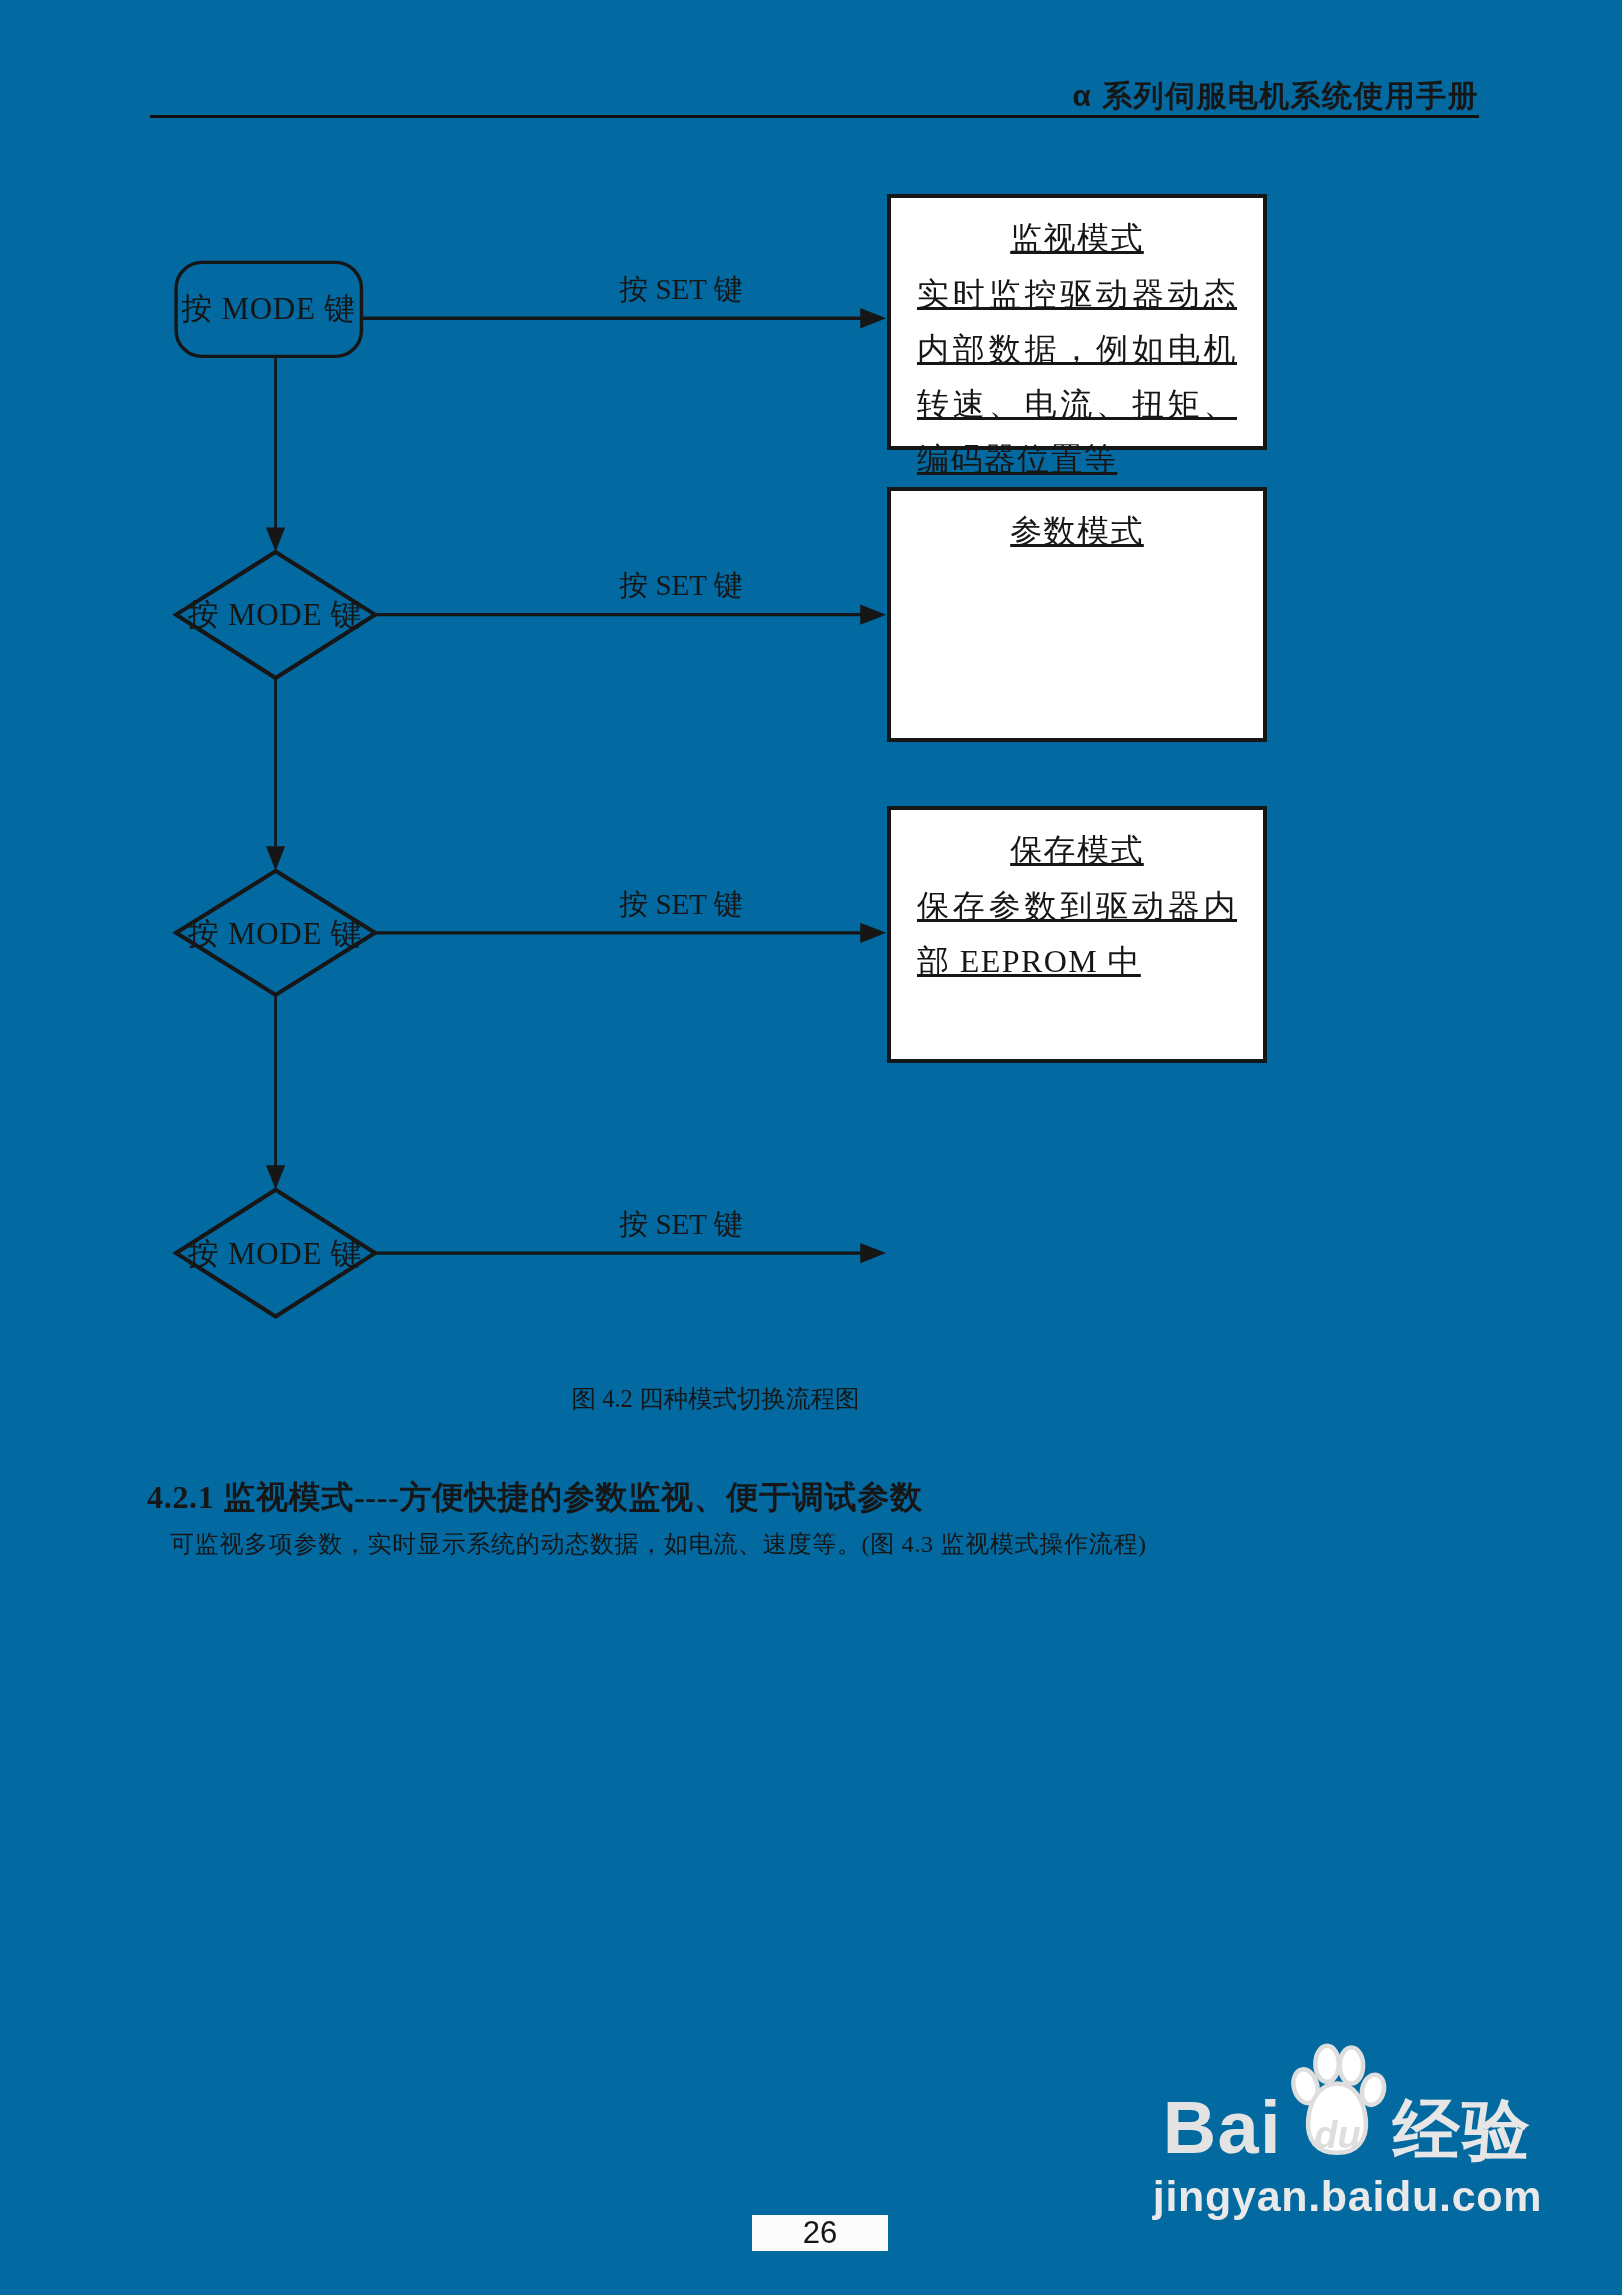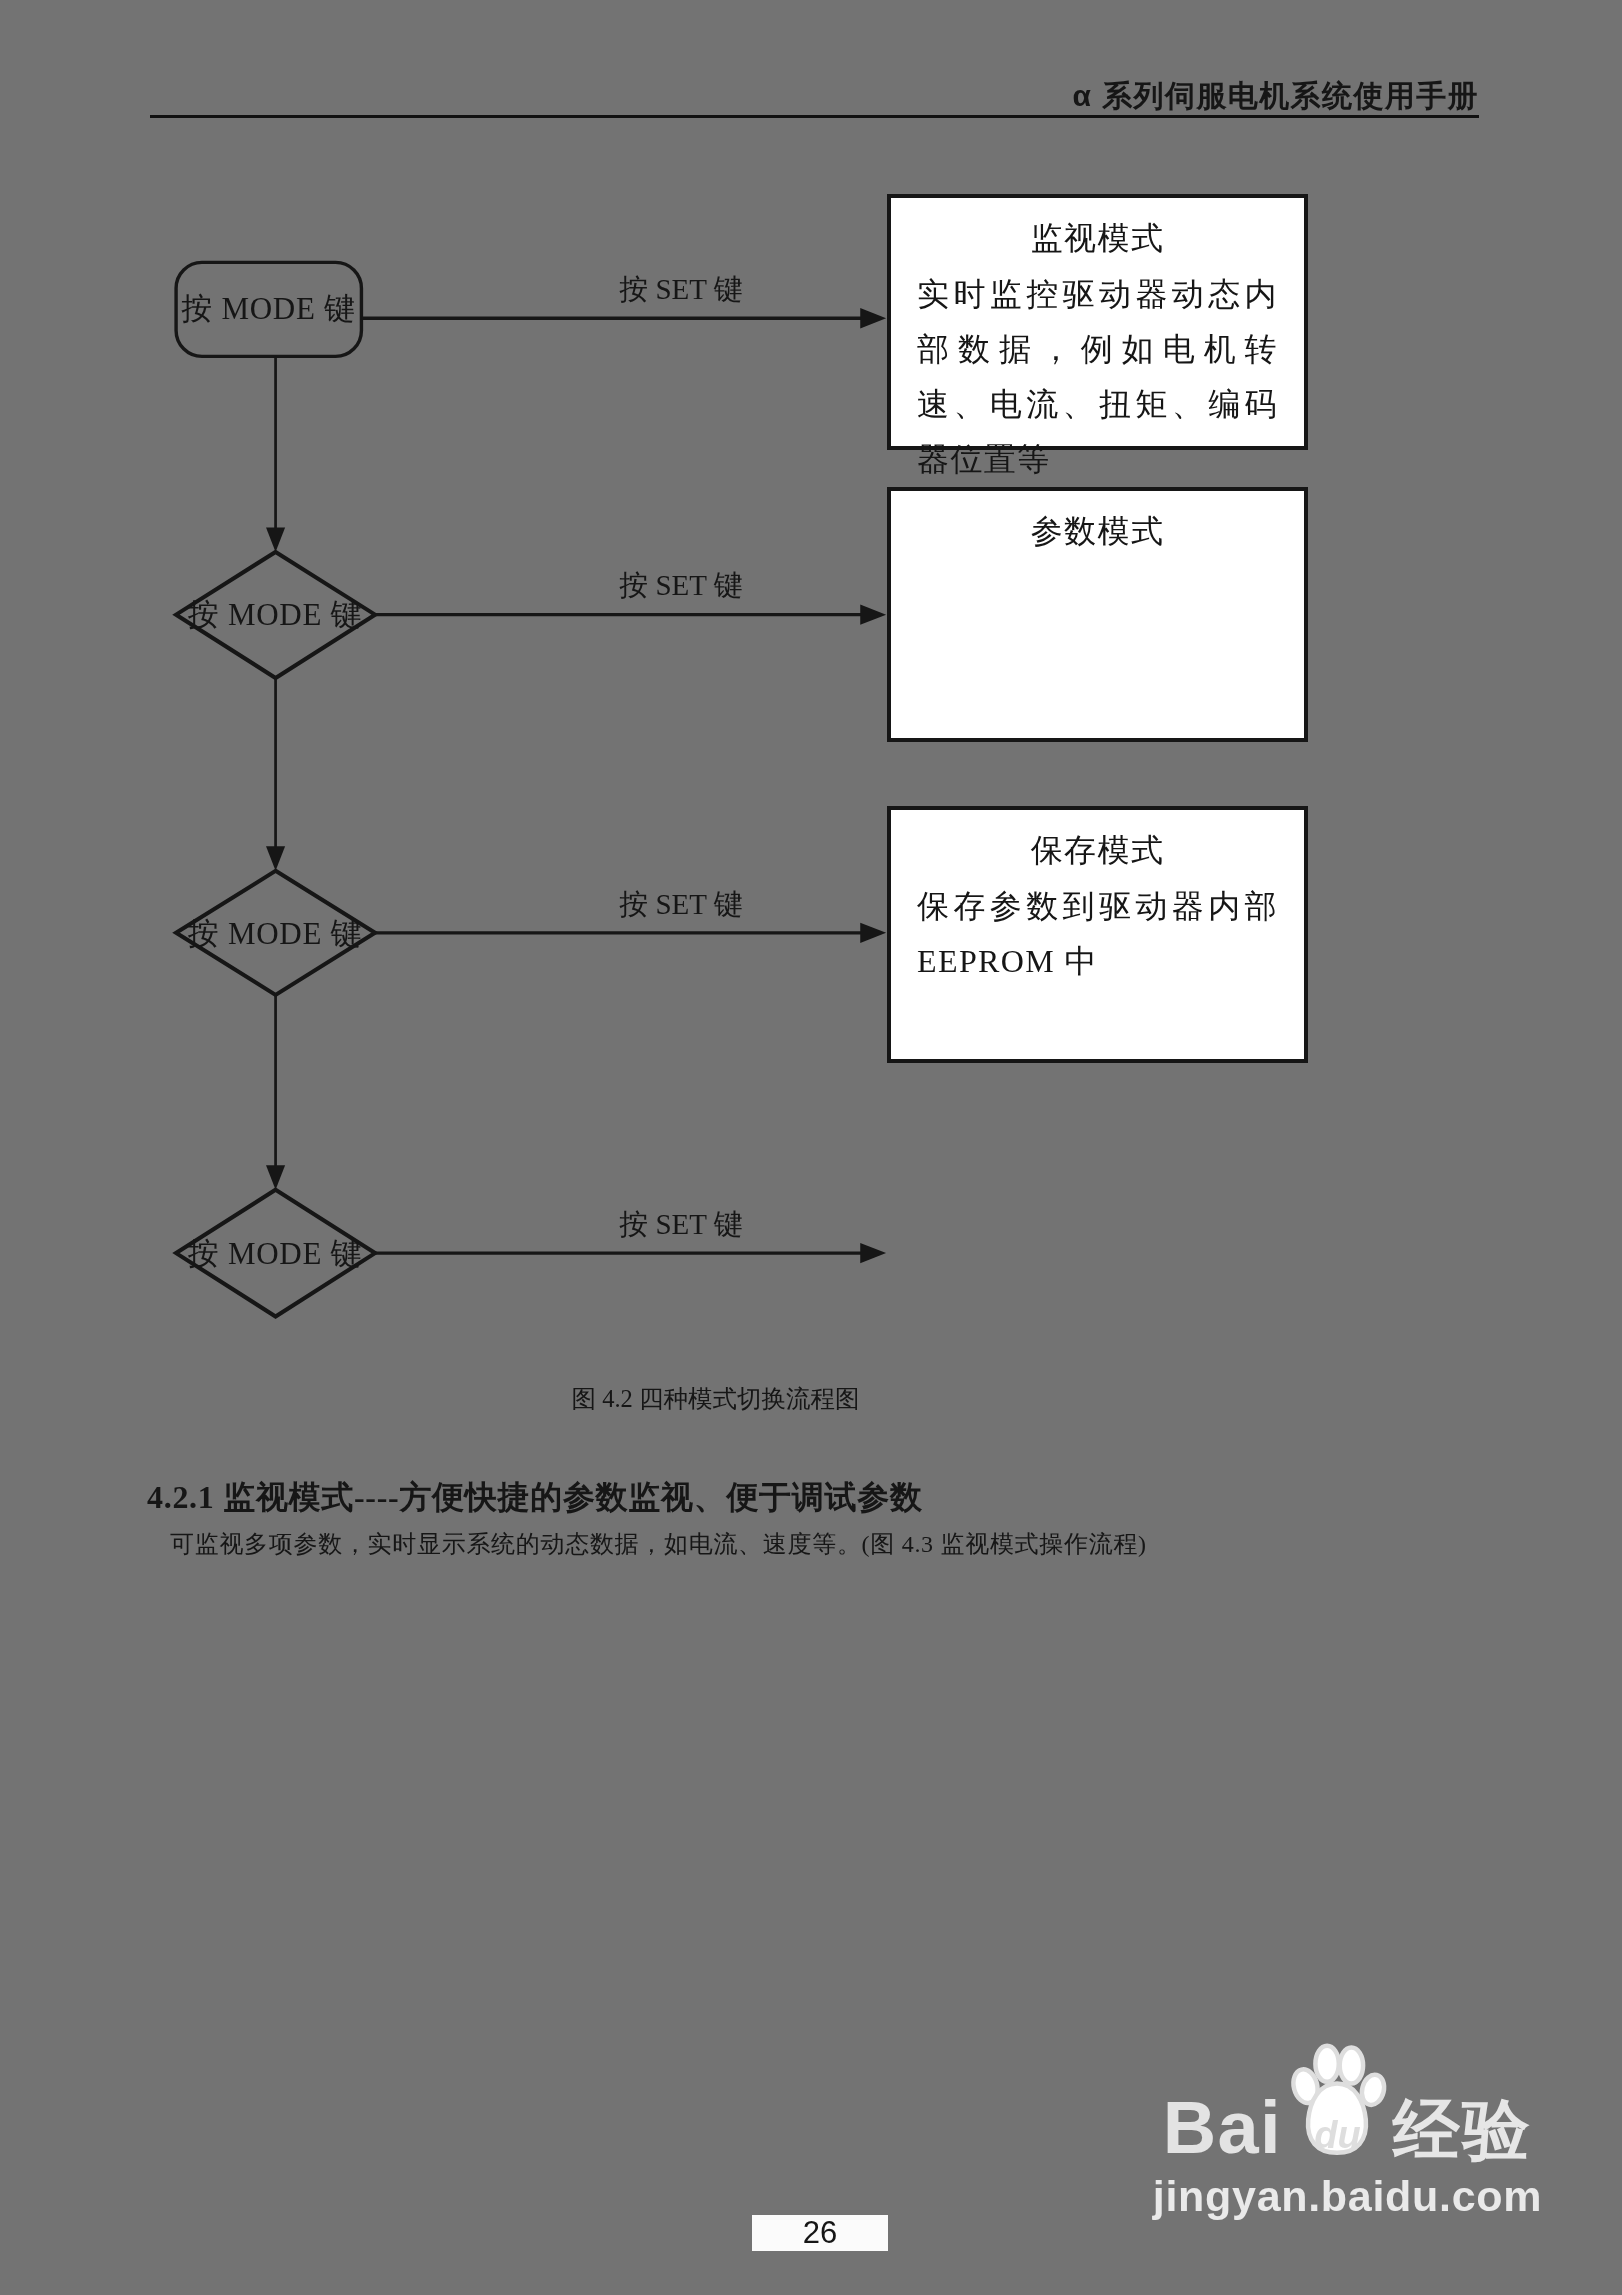--- a/index.html
+++ b/index.html
@@ -1,17 +1,17 @@
 <!DOCTYPE html>
 <html style="font-size:11px"><head>
 <meta charset="utf-8">
 <style>
   html,body{margin:0;padding:0;background:#ffffff;}
   body{width:1623px;height:2295px;position:relative;font-family:"Liberation Serif","DejaVu Serif",serif;color:#161616;}
-  .page{position:absolute;inset:0;background:#737373;overflow:hidden;}
+  .page{position:absolute;inset:0;background:#0369a1;overflow:hidden;}
 
   
   .hdr-title{position:absolute;top:76px;left:150px;width:1329px;text-align:right;
     font-family:"Liberation Sans","DejaVu Sans",sans-serif;font-weight:700;font-size:30px;letter-spacing:1.4px;}
   .hdr-rule{position:absolute;top:115px;left:150px;width:1329px;height:3.4px;background:#111;}
 
   
   .flow-svg{position:absolute;left:0;top:0;width:1623px;height:2295px;}
 
   
@@ -19,22 +19,22 @@
     font-size:31px;letter-spacing:0.7px;white-space:nowrap;}
   .n-start{left:176px;top:262px;width:185px;height:94px;}
   .n-d1{left:173px;top:594px;width:204px;height:41px;}
   .n-d2{left:173px;top:913px;width:204px;height:41px;}
   .n-d3{left:173px;top:1233px;width:204px;height:41px;}
 
   .set-label{position:absolute;left:579px;width:204px;text-align:center;font-size:29px;white-space:nowrap;}
   .s1{top:270px;} .s2{top:566px;} .s3{top:885px;} .s4{top:1205px;}
 
   
-  .flow-box{position:absolute;left:887px;width:421px;box-sizing:border-box;border:4.1px solid #161616;
-    background:#fff;padding:17.7px 26px 0 26px;}
+  .flow-box{position:absolute;left:887px;width:380px;box-sizing:border-box;border:4.1px solid #161616;
+    background:#fff;padding:17.7px 26px 0 26px;text-decoration:underline;}
   .b1{top:194px;height:256px;} .b2{top:487px;height:255px;} .b3{top:806px;height:257px;} .b4{top:1127px;height:254px;}
   .box-title{text-align:center;font-size:32px;line-height:45px;margin-bottom:6.8px;letter-spacing:1.4px;}
   .box-body{font-size:32px;line-height:55px;text-align:justify;text-justify:inter-character;letter-spacing:1.4px;}
 
   .fig-caption{position:absolute;left:477px;top:1382px;width:477px;text-align:center;font-size:24.5px;}
 
   .sec-heading{position:absolute;left:147px;top:1476px;font-size:32px;font-weight:700;letter-spacing:0.7px;white-space:nowrap;}
   .sec-body{position:absolute;left:170px;top:1528px;font-size:24px;letter-spacing:0.7px;white-space:nowrap;}
 
   

